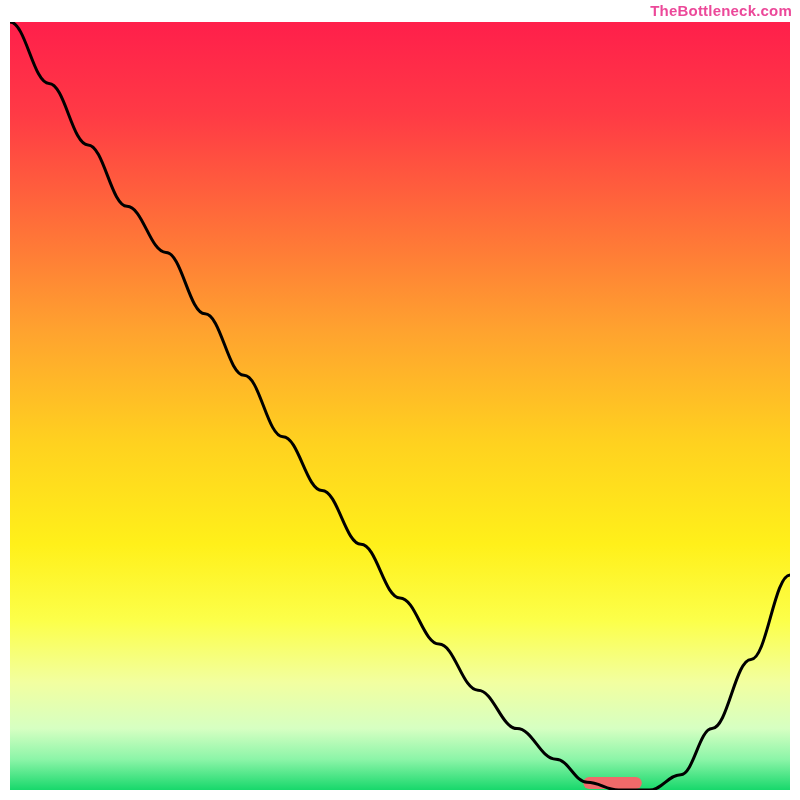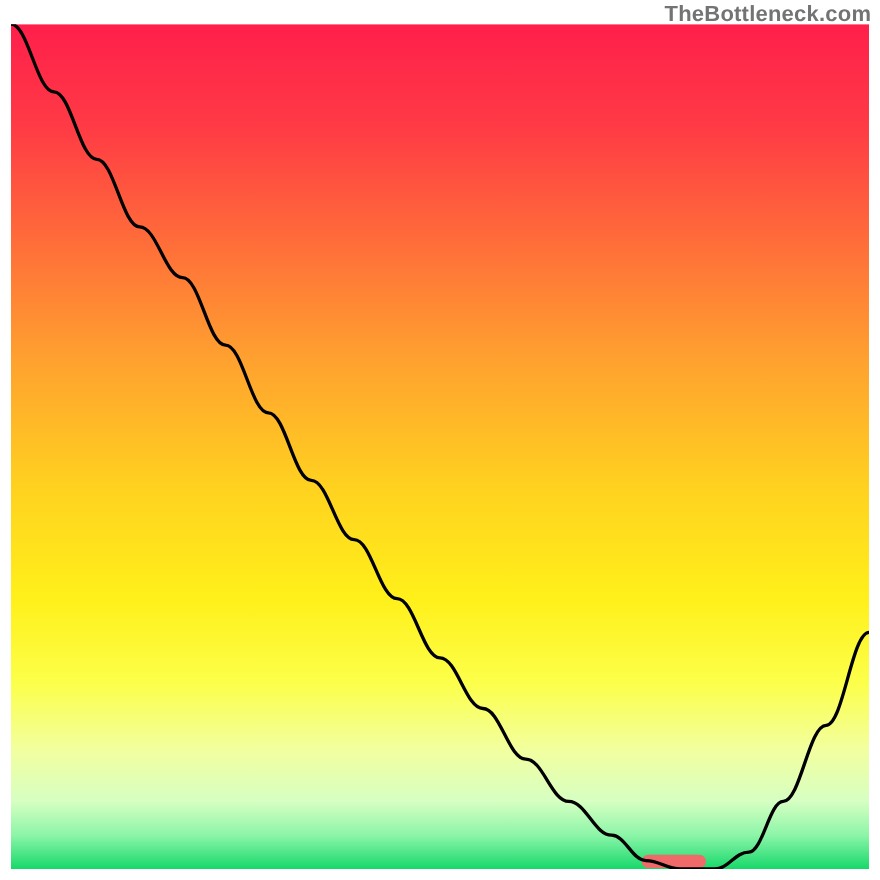--- a/index.html
+++ b/index.html
@@ -8,23 +8,23 @@
     position: relative;
     width: 800px;
     height: 800px;
     background: #fff;
   }
   .watermark {
     position: absolute;
     top: 2px;
     right: 8px;
     font-family: Arial, Helvetica, sans-serif;
-    font-size: 20px;
+    font-size: 15px;
     font-weight: bold;
-    color: #737373;
+    color: #ec4899;
     letter-spacing: 0.2px;
   }
   .plot {
     position: absolute;
     left: 10px;
     top: 22px;
     width: 780px;
     height: 768px;
   }
 </style>

